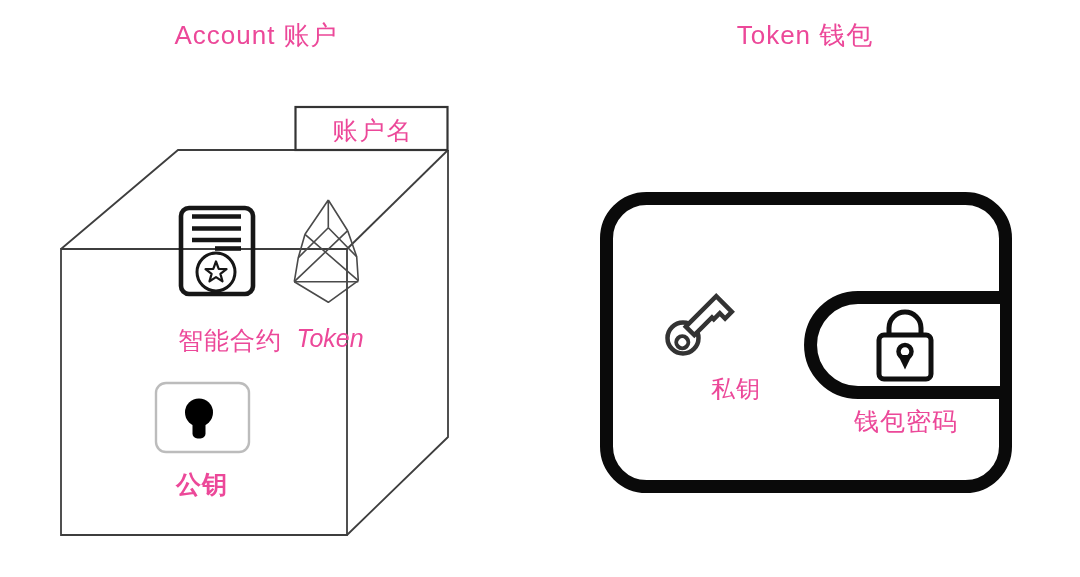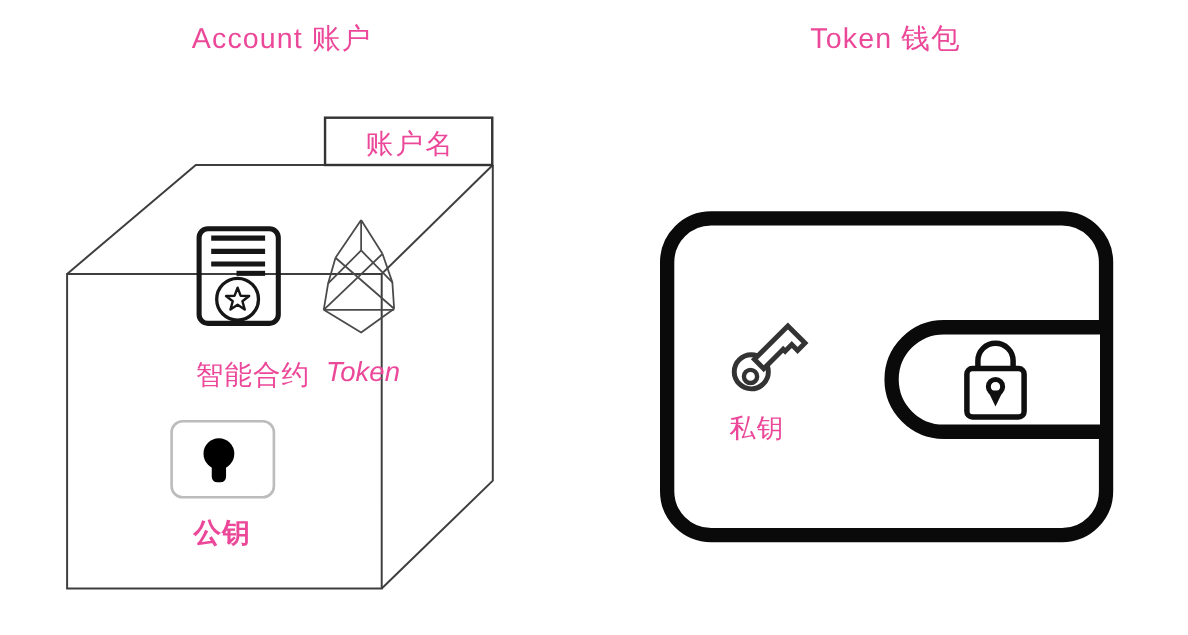--- a/index.html
+++ b/index.html
@@ -88,15 +88,16 @@
   <div class="lbl title" style="left:805px;top:18px;">Token 钱包</div>
 
   <div class="lbl tab-label" style="left:373px;top:114px;">账户名</div>
 
   <div class="lbl item-label" style="left:206px;top:324px;margin-left:24px;">智能合约</div>
 
   <div class="lbl item-label" style="left:330px;top:324px;letter-spacing:0;font-style:italic;">Token</div>
 
   <div class="lbl item-label" style="left:202px;top:468px;font-weight:bold;">公钥</div>
 
-  <div class="lbl item-label" style="left:688px;top:373px;font-size:24px;">私钥</div>
+  <div class="lbl item-label" style="left:736px;top:373px;font-size:24px;">私钥</div>
 
+  <div class="lbl item-label" style="left:906px;top:405px;">钱包密码</div>
 </div>
 
 </body></html>

